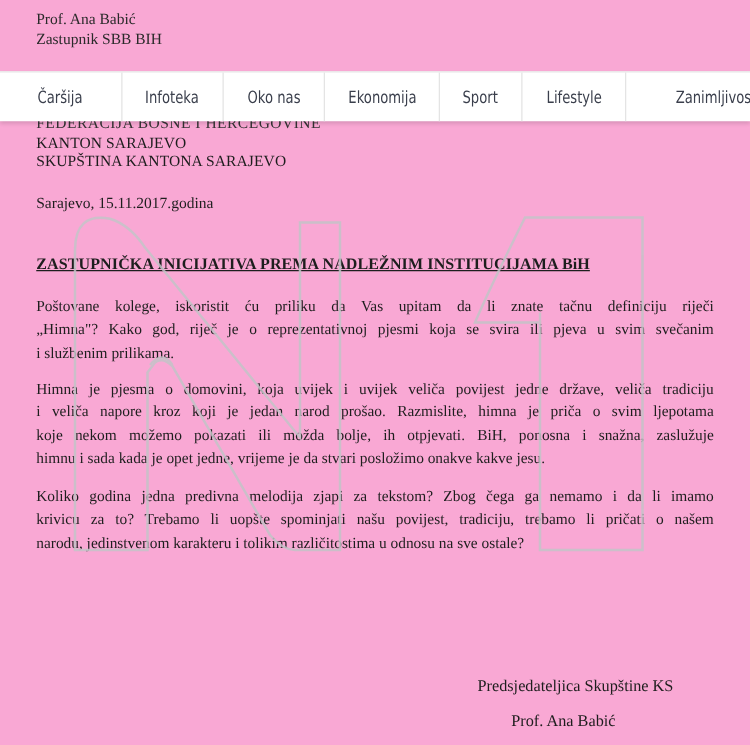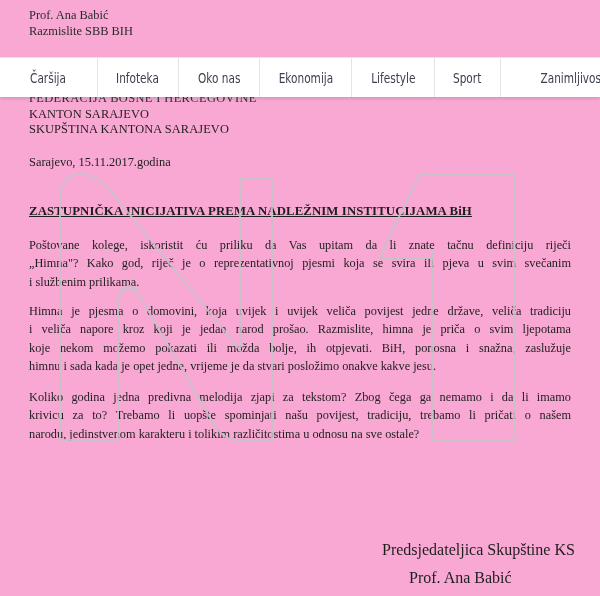--- a/index.html
+++ b/index.html
@@ -18,21 +18,21 @@
   .caps { left: 29px; font-size: 12.4px; letter-spacing: 0.1px; }
   .partial { top: 91px; left: 29px; color: #333; clip-path: inset(5px 0 0 0); letter-spacing: 0.4px; }
   .title {
     position: absolute; left: 29px; top: 204px; font-weight: bold;
     font-size: 12.8px; text-decoration: underline; letter-spacing: 0.1px;
     white-space: nowrap;
   }
   .para { position: absolute; left: 29px; width: 542px; font-size: 12.3px; line-height: 18.4px; text-align: justify; }
   .para span.l { display: block; text-align: justify; text-align-last: justify; white-space: nowrap; }
   .para span.l.last { text-align-last: left; }
-  .sig { position: absolute; font-size: 16px; white-space: nowrap; }
+  .sig { position: absolute; font-size: 13px; white-space: nowrap; }
 
   .watermark { position: absolute; left: 0; top: 0; width: 600px; height: 596px; pointer-events: none; }
 
   .nav {
     position: absolute; left: 0; top: 57px; width: 600px; height: 39px;
     background: #ffffff;
     border-top: 1px solid #e6e6e6;
     box-shadow: 0 2px 3px rgba(0,0,0,0.12);
     display: flex;
   }
@@ -44,21 +44,21 @@
     transform-origin: center; cursor: pointer; box-sizing: border-box;
   }
   .nav-item span { display: inline-block; transform: scaleX(0.78); letter-spacing: 0; }
   .nav-item:first-child { border-left: none; text-align: center; }
 </style>
 </head>
 <body>
 
 <div class="doc">
   <div class="line hdr-top" style="top:8px;">Prof. Ana Babić</div>
-  <div class="line hdr-top" style="top:24px;">Razmislite SBB BIH</div>
+  <div class="line hdr-top" style="top:24px;">Zastupnik SBB BIH</div>
 
   <div class="line caps partial">FEDERACIJA BOSNE I HERCEGOVINE</div>
   <div class="line caps" style="top:107px;">KANTON SARAJEVO</div>
   <div class="line caps" style="top:122px;">SKUPŠTINA KANTONA SARAJEVO</div>
 
   <div class="line" style="top:155px; left:29px;">Sarajevo, 15.11.2017.godina</div>
 
   <div class="title">ZASTUPNIČKA INICIJATIVA PREMA NADLEŽNIM INSTITUCIJAMA BiH</div>
 
   <div class="para" style="top:236px;">
@@ -103,22 +103,22 @@
     </div>
   <div class="nav-item" style="width:81px;">
       <span>Infoteka</span>
     </div>
   <div class="nav-item" style="width:81px;">
       <span>Oko nas</span>
     </div>
   <div class="nav-item" style="width:92px;">
       <span>Ekonomija</span>
     </div>
+  <div class="nav-item" style="width:66px;">
+      <span>Sport</span>
+    </div>
   <div class="nav-item" style="width:83px;">
       <span>Lifestyle</span>
-    </div>
-  <div class="nav-item" style="width:66px;">
-      <span>Sport</span>
     </div>
   <div class="nav-item" style="width:100px;padding-left:48px;">
       <span>Zanimljivosti</span>
     </div>
 </nav>
 
 </body></html>

